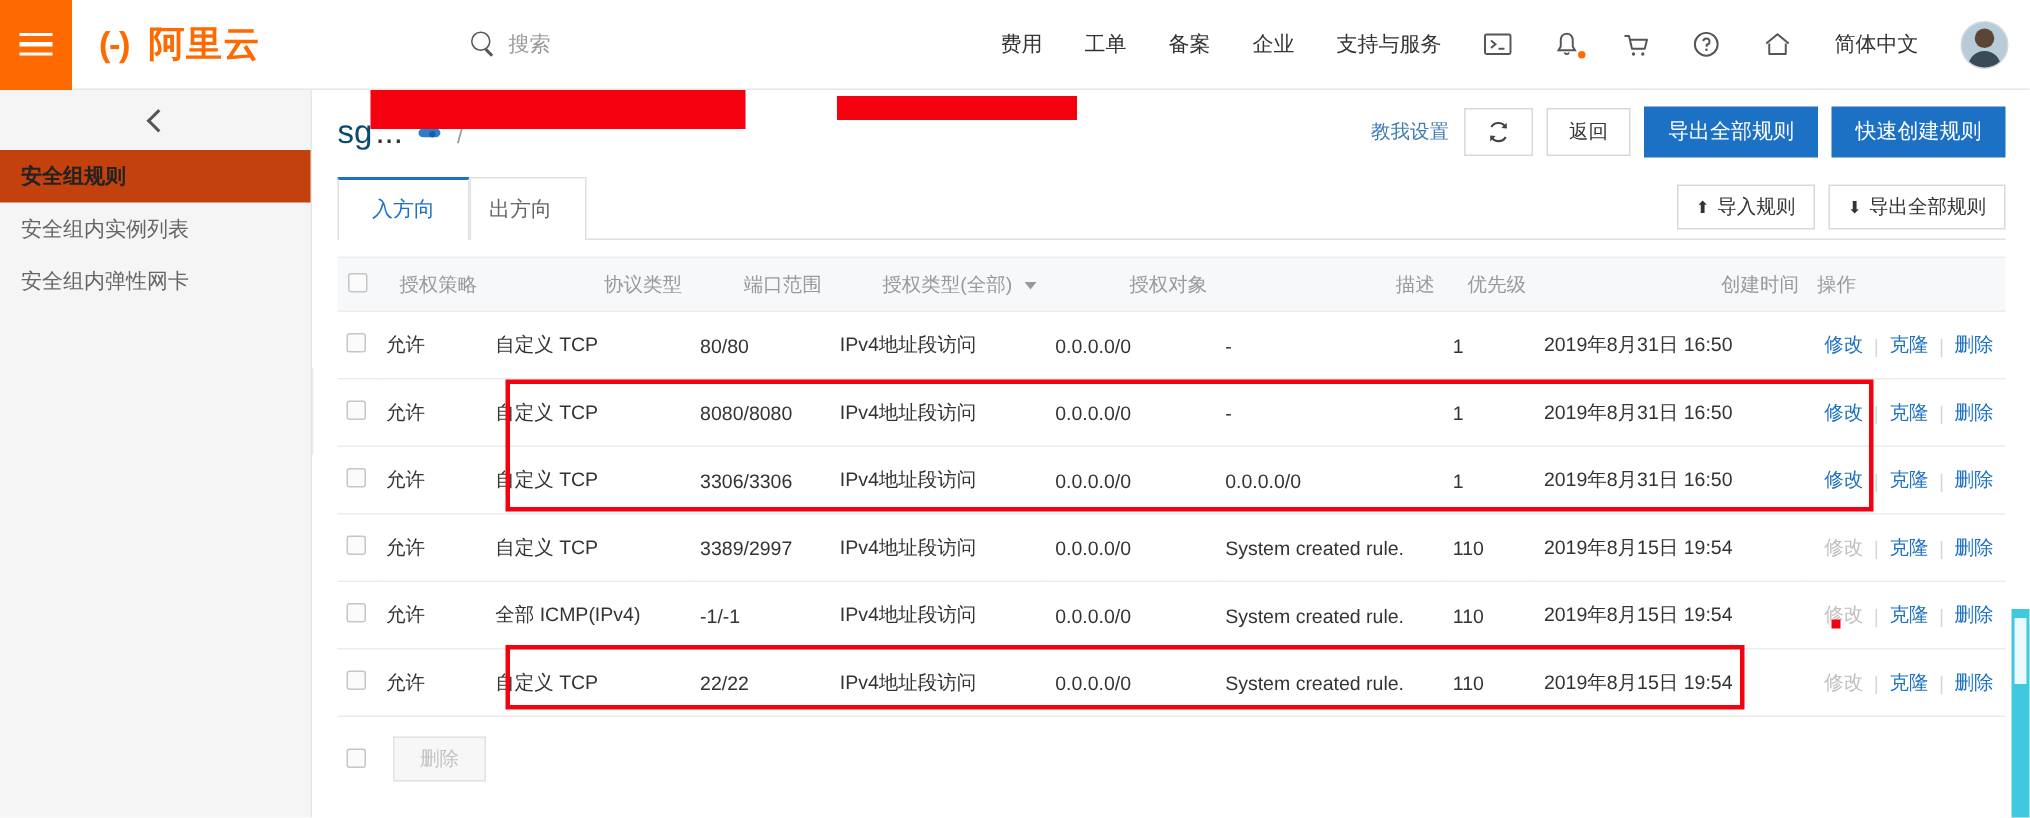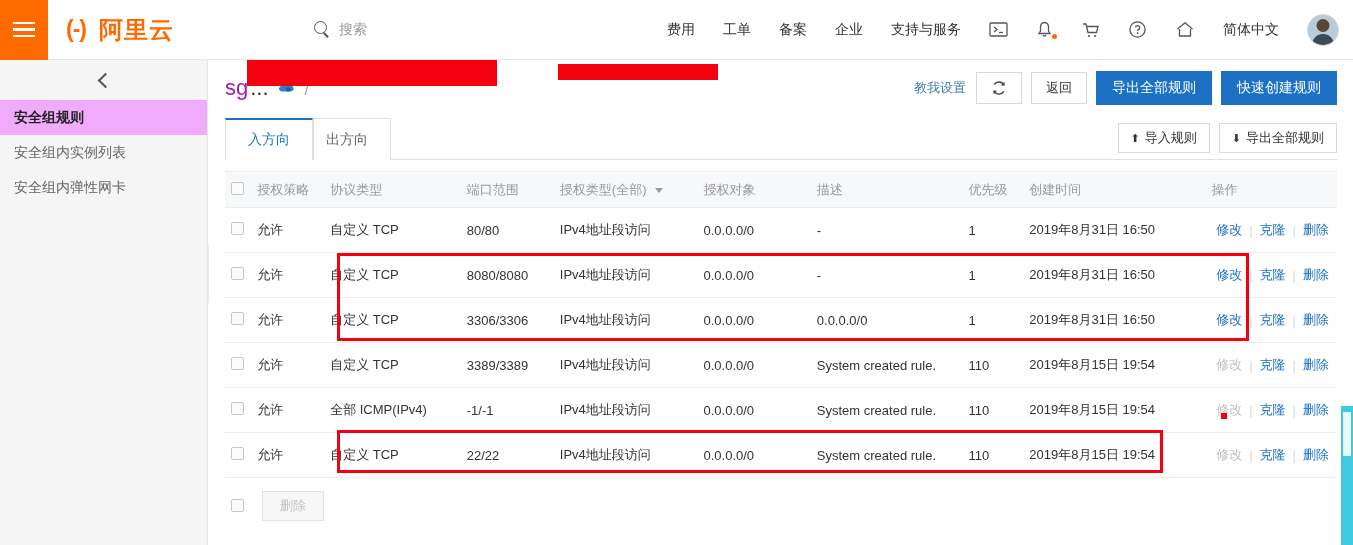--- a/index.html
+++ b/index.html
@@ -104,21 +104,21 @@
   }
   .chev-left {
     width: 11px; height: 11px;
     border-left: 2.2px solid #555; border-bottom: 2.2px solid #555;
     transform: rotate(45deg); margin-left: 4px;
   }
   .side-item {
     height: 35px; display: flex; align-items: center;
     padding-left: 14px; font-size: 14px; color: #666; cursor: pointer;
   }
-  .side-item.active { background: #f0abfc; color: #222; font-weight: bold; }
+  .side-item.active { background: #c2410c; color: #222; font-weight: bold; }
 
   .side-handle {
     position: absolute; left: 208px; top: 245px;
     width: 11px; height: 58px;
     background: #ececec; border-radius: 0 6px 6px 0;
     display: flex; align-items: center; justify-content: center;
     cursor: pointer;
   }
   .chev-right {
     width: 6px; height: 6px;
@@ -134,21 +134,21 @@
 
   .page-head {
     position: relative; height: 56px; padding: 0 16px;
     display: flex; align-items: center;
   }
   .title-area {
     display: flex; align-items: baseline; position: relative;
     flex: 1; min-width: 0;
   }
   .page-title {
-    font-size: 22px; color: #a21caf; white-space: nowrap;
+    font-size: 22px; color: #0c4a6e; white-space: nowrap;
   }
   .redact {
     position: absolute; background: #f5000f;
   }
   .r1 { left: 22px; top: -15px; width: 250px; height: 26px; }
   .r2 { left: 333px; top: -11px; width: 160px; height: 16px; }
   .title-ell { font-size: 22px; color: #333; margin-left: 2px; }
   .cloud-icon { margin-left: 9px; width: 17px; height: 13px; position: relative; top: -2px; cursor: pointer; }
   .bc-sep { font-size: 15px; color: #999; margin-left: 10px; }
 
@@ -190,21 +190,21 @@
     font-size: 13px; color: #333; padding: 0 12px; cursor: pointer;
     display: flex; align-items: center; gap: 5px; white-space: nowrap;
   }
   .up-arrow, .down-arrow { font-size: 11px; }
 
   
   .table-wrap { margin: 11px 16px 0 16px; position: relative; }
   table { width: 100%; border-collapse: collapse; table-layout: fixed; }
   thead th {
     background: #f7f8fa; color: #999; font-weight: normal;
-    font-size: 13px; text-align: left; height: 36px; padding: 0 6px;
+    font-size: 13px; text-align: right; height: 36px; padding: 0 6px;
     border-bottom: 1px solid #ececec; border-top: 1px solid #ececec;
   }
   tbody td {
     height: 45px; font-size: 13px; color: #333; padding: 0 6px;
     border-bottom: 1px solid #ececec; vertical-align: middle;
   }
   .cb {
     width: 13px; height: 13px; border: 1px solid #c6c6c6; border-radius: 2px;
     background: #fbfbfb; display: inline-block; cursor: pointer;
   }
@@ -474,21 +474,21 @@
                 <span class="op-link">克隆</span>
                 <span class="op-div">|</span>
                 <span class="op-link">删除</span>
               </div>
             </td>
           </tr>
           <tr>
             <td class="col-cb"><span class="cb"></span></td>
             <td class="col-policy">允许</td>
             <td class="col-proto">自定义 TCP</td>
-            <td class="col-port">3389/3389</td>
+            <td class="col-port">3389/2997</td>
             <td class="col-authtype">IPv4地址段访问</td>
             <td class="col-authobj">0.0.0.0/0</td>
             <td class="col-desc">System created rule.</td>
             <td class="col-prio">110</td>
             <td class="col-time">2019年8月15日 19:54</td>
             <td class="col-op">
               <div class="ops">
                 <span class="op-link disabled">修改</span>
                 <span class="op-div">|</span>
                 <span class="op-link">克隆</span>

